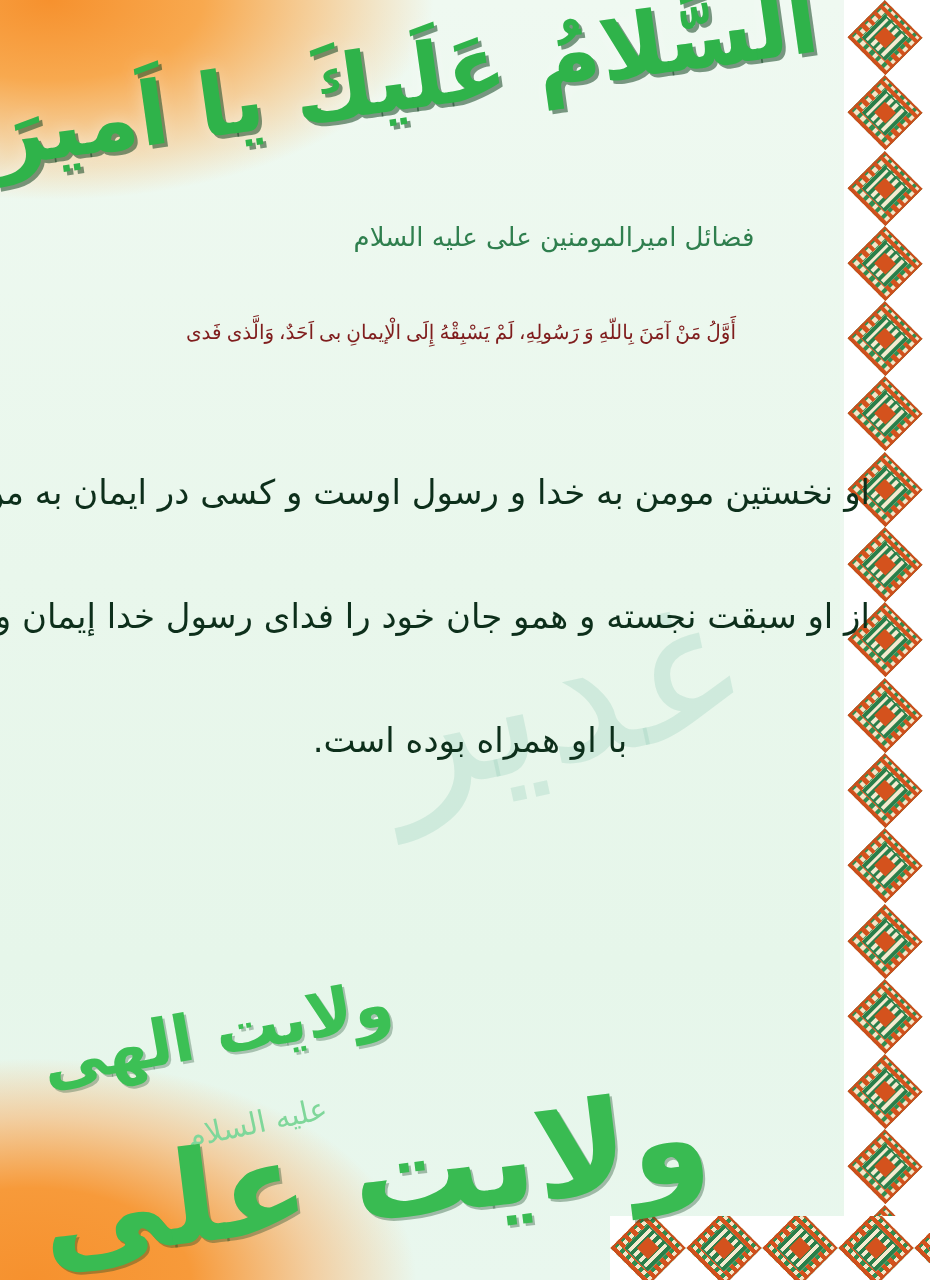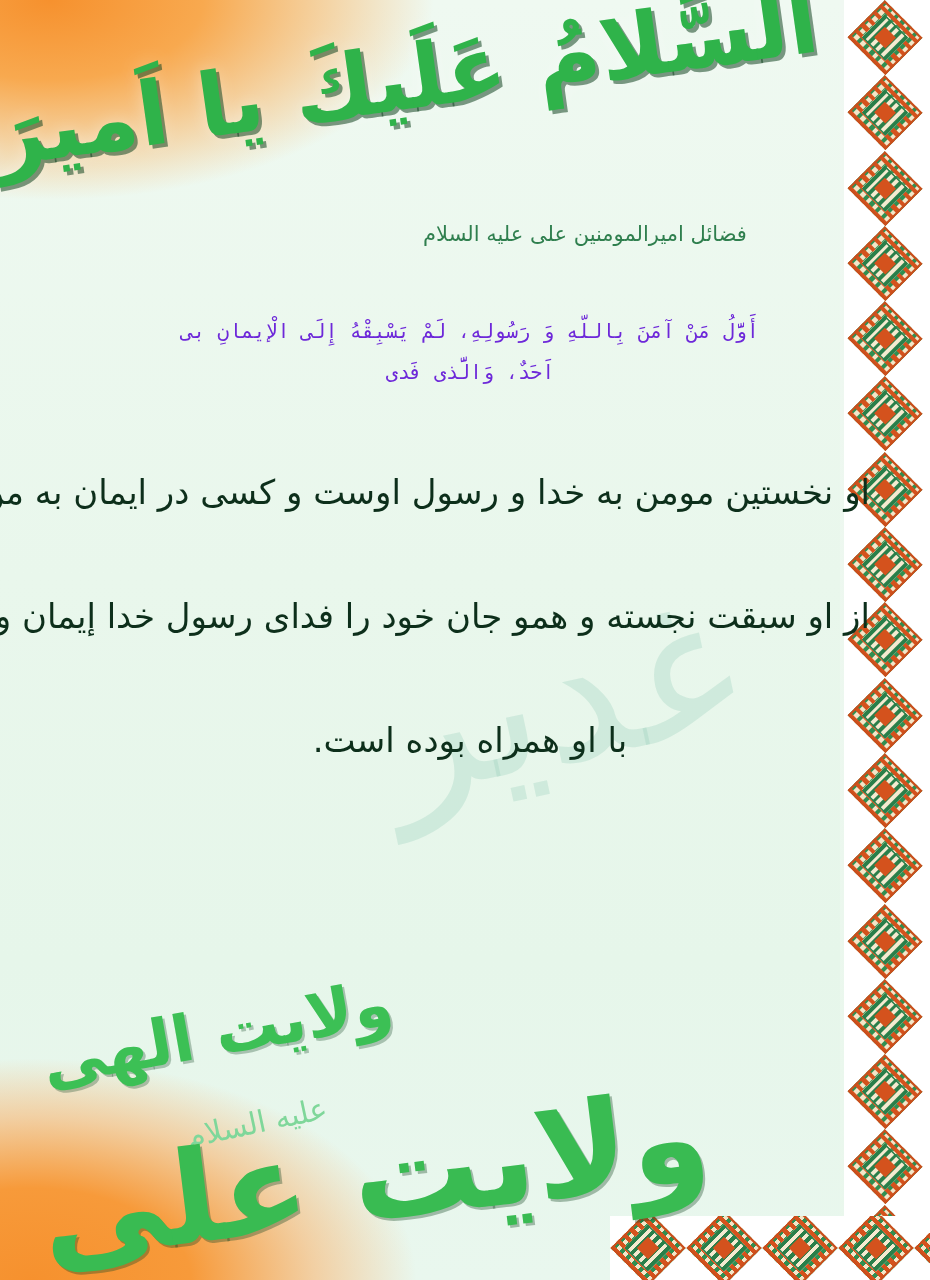--- a/index.html
+++ b/index.html
@@ -146,41 +146,41 @@
     transform: rotate(-8deg);
     direction: rtl;
     white-space: nowrap;
     pointer-events: none;
   }
 
   
   .subtitle {
     position: absolute;
     top: 222px;
-    right: 105px;
+    right: 136px;
     width: 480px;
     text-align: center;
     color: #2f7f4e;
-    font-size: 21px;
+    font-size: 26px;
     direction: rtl;
     font-family: "DejaVu Sans", sans-serif;
   }
 
   
   .hadith {
     position: absolute;
     top: 312px;
-    right: 150px;
+    right: 159px;
     width: 620px;
     text-align: center;
-    color: #6d28d9;
+    color: #7f1d1d;
     font-size: 20px;
     line-height: 2.05;
     direction: rtl;
-    font-family: Liberation Mono, monospace;
+    font-family: Liberation Serif, serif;
   }
 
   
   .translation {
     position: absolute;
     top: 470px;
     right: 60px;
     width: 800px;
     direction: rtl;
     color: #0d2f1b;

